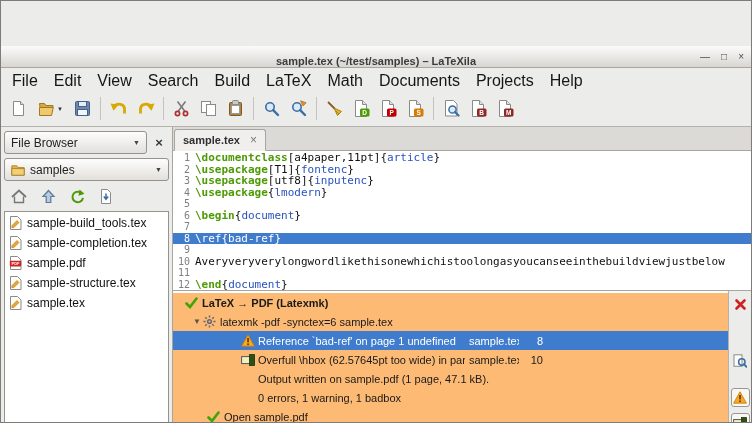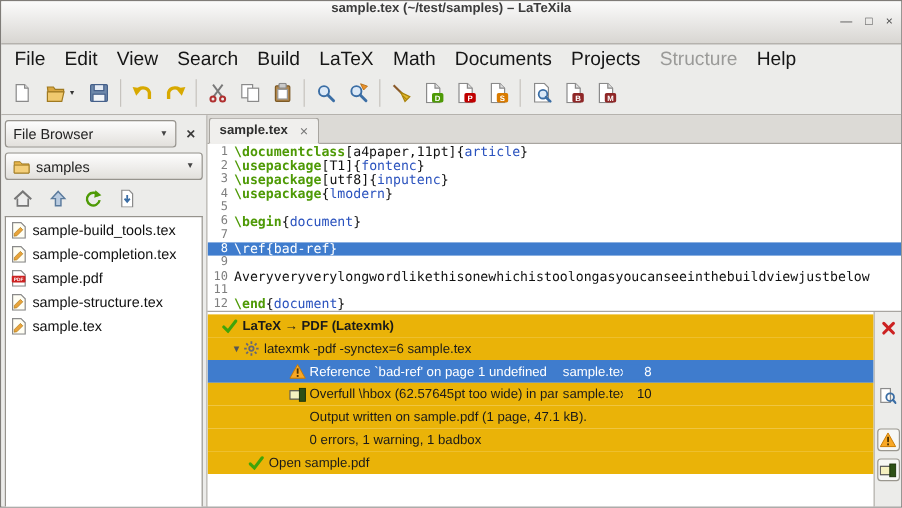--- a/index.html
+++ b/index.html
@@ -1,21 +1,21 @@
 <!DOCTYPE html>
 <html style="--sel: #3f7ccd; --cmd: #4e9a06; --arg: #2a52be; --check: #3fa40a; --warn: #f59b00;"><head>
 <meta charset="utf-8">
 <style>
   :root{ --sel:#3f7ccd; --cmd:#4e9a06; --arg:#2a52be; --check:#3fa40a; --warn:#f59b00; }
   *{box-sizing:border-box; margin:0; padding:0;}
   body{background:#888; font-family:"Liberation Sans",sans-serif;}
   .window{width:752px;height:423px;border:1px solid #7f7c78;background:#ececea;position:relative;overflow:hidden;}
 
   
-  .titlebar{height:36px;background:linear-gradient(#fbfbfb,#d8d6d2);border-bottom:1px solid #a8a5a0;display:flex;align-items:flex-start;position:relative;}
+  .titlebar{height:22px;background:linear-gradient(#fbfbfb,#d8d6d2);border-bottom:1px solid #a8a5a0;display:flex;align-items:flex-end;position:relative;margin-top:45px;}
   .title{flex:1;text-align:center;font-size:11px;font-weight:bold;color:#3c3c3c;}
   .win-controls{position:absolute;right:7px;top:0;height:100%;display:flex;align-items:center;gap:11px;}
   .wc{font-size:10px;color:#4a4a4a;line-height:1;cursor:default;}
 
   
   .menubar{height:23px;display:flex;align-items:stretch;padding-left:3px;font-size:16px;background:#ececea;}
   .menu-item{padding:4px 8px 0;color:#161616;white-space:nowrap;}
   .menu-item.disabled{color:#9a9a98;}
 
   
@@ -55,21 +55,21 @@
   .code span.cmd{color:var(--cmd);font-weight:bold;}
   .code span.arg{color:var(--arg);}
   .code span.plain{color:#111;}
   .eline.sel{background:var(--sel);}
   .eline.sel .gut{color:#fff;}
   .eline.sel .code span{color:#fff;font-weight:normal;}
 
   
   .build{flex:1;display:flex;border-top:1px solid #a8a5a0;min-height:0;}
   .build-tree{flex:1;background:#fff;overflow:hidden;padding-top:2px;}
-  .brow{height:19px;display:flex;align-items:center;font-size:11px;color:#1a1a1a;position:relative;background-color:#eab308;}
+  .brow{height:19px;display:flex;align-items:center;font-size:11px;color:#1a1a1a;position:relative;background-color:#fdba74;}
   .brow.ind0{padding-left:12px;}
   .brow.ind1{padding-left:18px;}
   .brow.ind1b{padding-left:34px;}
   .brow.ind2{padding-left:68px;}
   .exp{width:12px;flex:none;font-size:8px;color:#555;text-align:center;}
   .bicon{width:17px;flex:none;display:flex;align-items:center;}
   .msg{white-space:nowrap;}
   .brow.hasfile .msg{width:230px;overflow:hidden;flex:none;}
   .bfile{position:absolute;left:292px;background-color:inherit;padding-left:4px;}
   .bline{position:absolute;left:346px;width:24px;text-align:right;background-color:inherit;}
@@ -101,21 +101,20 @@
   <div class="menubar">
       <div class="menu-item">File</div>
       <div class="menu-item">Edit</div>
       <div class="menu-item">View</div>
       <div class="menu-item">Search</div>
       <div class="menu-item">Build</div>
       <div class="menu-item">LaTeX</div>
       <div class="menu-item">Math</div>
       <div class="menu-item">Documents</div>
       <div class="menu-item">Projects</div>
-      <div class="menu-item disabled">Structure</div>
       <div class="menu-item">Help</div>
     </div>
 
   <div class="toolbar">
       <div class="tbtn">
         <span class="ticon">
           <svg width="17" height="17" viewBox="0 0 17 17">
             <path d="M3.5 1.5h7l3 3v11h-10z" fill="#fff" stroke="#8a8a8a"></path>
             <path d="M10.5 1.5v3h3" fill="#e0e0e0" stroke="#8a8a8a"></path>
           </svg>

